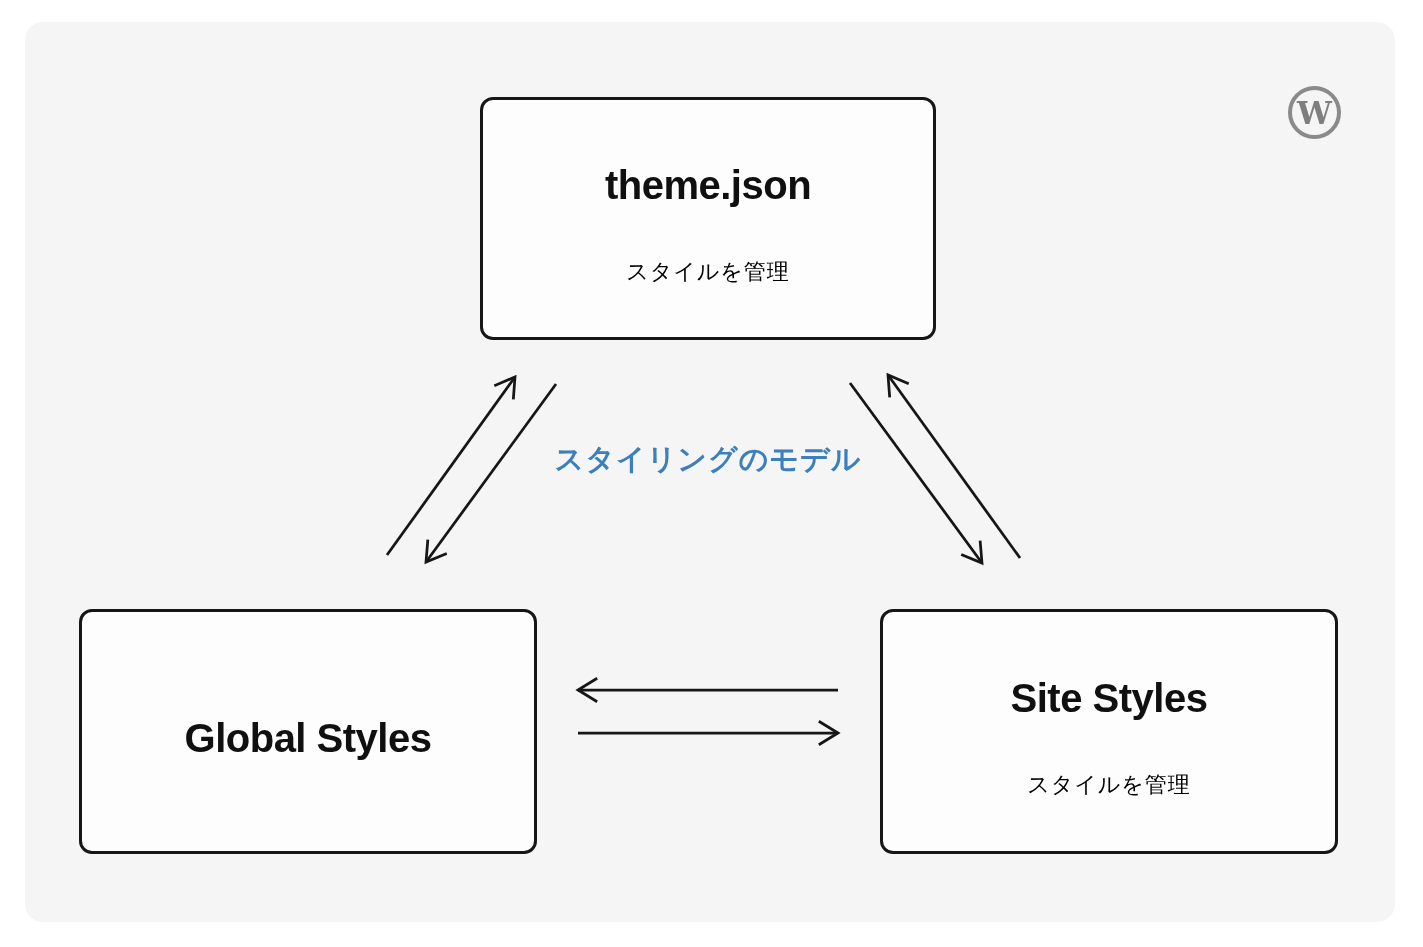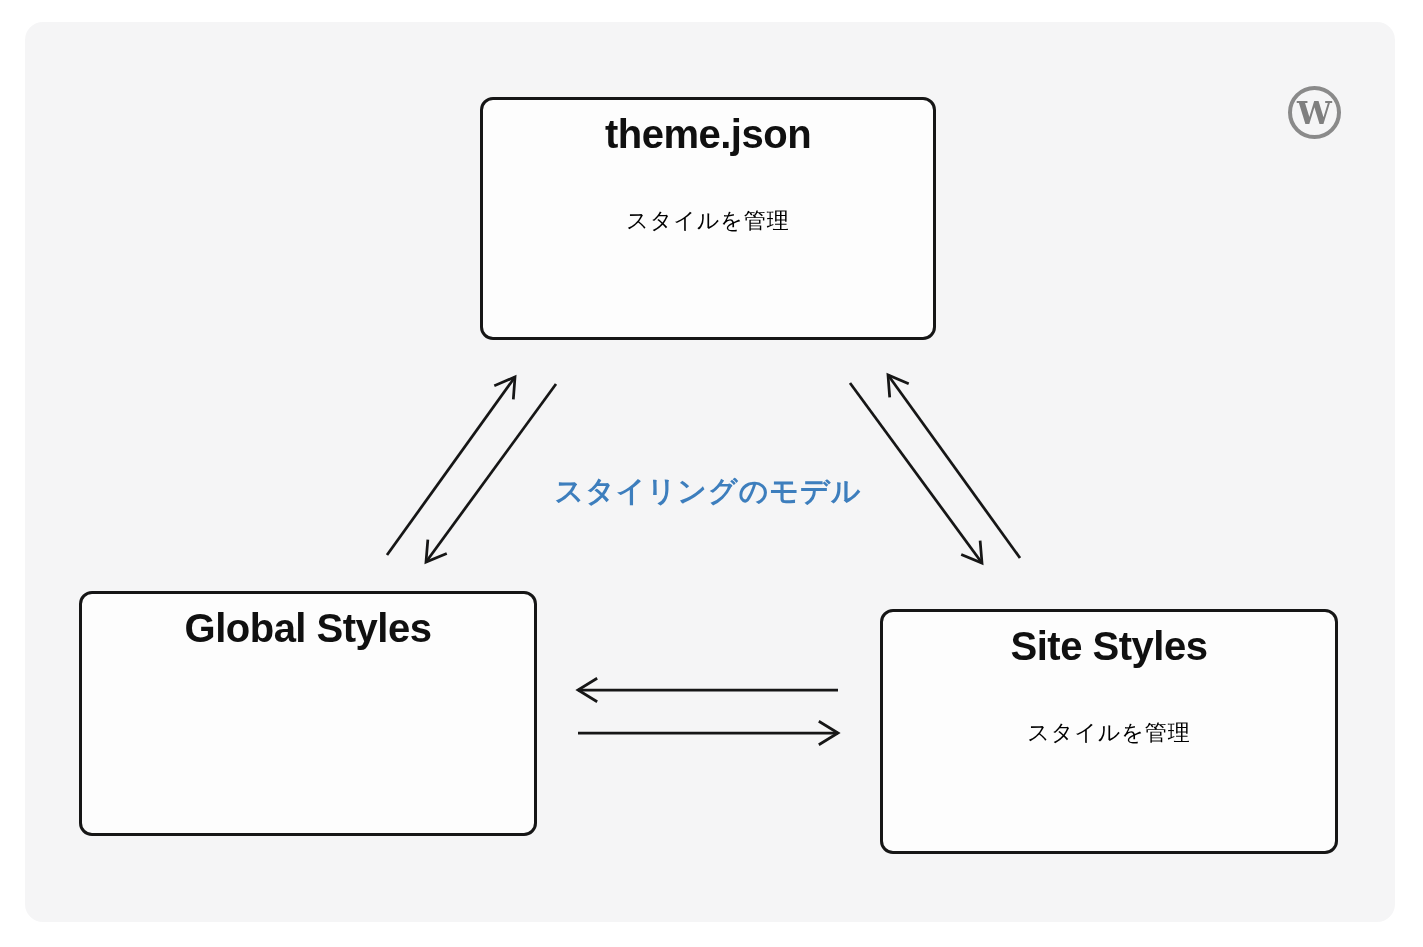--- a/index.html
+++ b/index.html
@@ -27,45 +27,46 @@
   }
   .node {
     position: absolute;
     background: #fdfdfd;
     border: 3px solid #161616;
     border-radius: 13px;
     box-sizing: border-box;
     display: flex;
     flex-direction: column;
     align-items: center;
+    justify-content: center;
     gap: 52px;
     padding-top: 12px;
   }
   .node-theme-json   { left: 480px; top: 97px;  width: 456px; height: 243px; }
-  .node-global-styles{ left: 79px;  top: 591px; width: 458px; height: 245px; }
+  .node-global-styles{ left: 79px;  top: 609px; width: 458px; height: 245px; }
   .node-site-editor  { left: 880px; top: 609px; width: 458px; height: 245px; }
   .node-title {
     font-size: 40px;
     font-weight: bold;
     color: #101010;
     letter-spacing: -0.5px;
     line-height: 1.1;
     white-space: nowrap;
   }
   .node-subtitle {
     font-size: 22px;
     color: #000000;
     line-height: 1.2;
     letter-spacing: 1px;
     white-space: nowrap;
   }
   .center-label {
     position: absolute;
     left: 708px;
-    top: 492px;
+    top: 460px;
     transform: translate(-50%, -50%);
     font-size: 29px;
     font-weight: 600;
     color: #3d7ebd;
     letter-spacing: 1px;
     white-space: nowrap;
   }
   .arrows-svg {
     position: absolute;
     left: 0;

